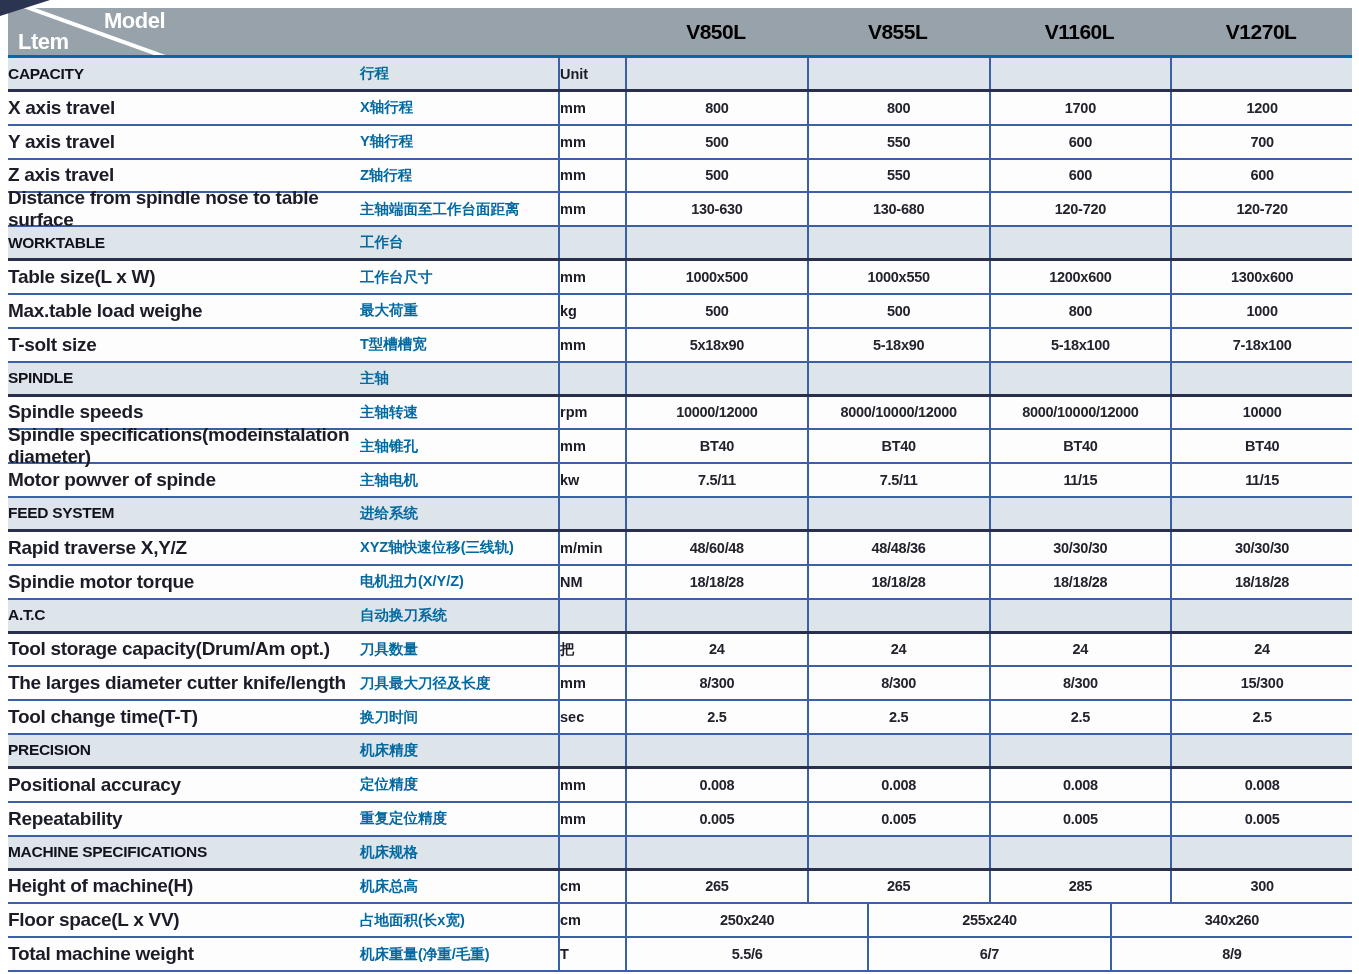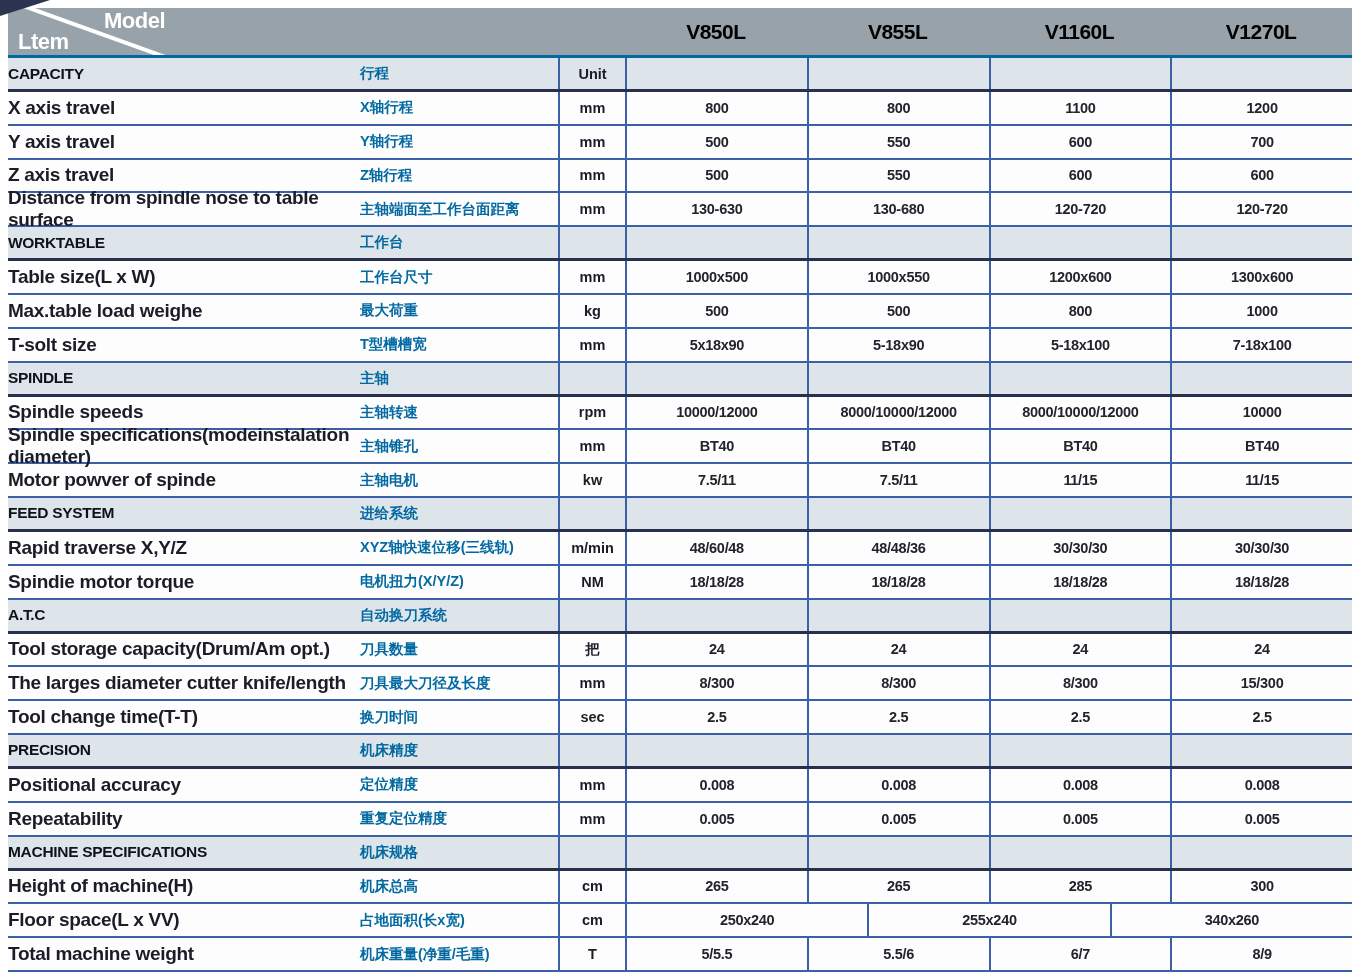--- a/index.html
+++ b/index.html
@@ -21,21 +21,21 @@
   .row{display:flex;align-items:stretch;background:#fdfdfe;border-bottom:2px solid #3c60a8;}
   .row.header{
     height:47px;background:#98a2aa;border-bottom:3px solid #0369a1;
   }
   .row.section{
     height:31px;background:#dde4ea;border-bottom:3px solid #28304e;
   }
   .row.data{height:31.8px;}
   .c-en{width:352px;display:flex;align-items:center;box-sizing:border-box;}
   .c-cn{width:198px;display:flex;align-items:center;box-sizing:border-box;}
-  .c-unit{width:67px;display:flex;align-items:center;justify-content:center;box-sizing:border-box;}
+  .c-unit{width:67px;display:flex;align-items:center;justify-content:flex-start;box-sizing:border-box;}
   .c-val{flex:1;display:flex;align-items:center;justify-content:center;box-sizing:border-box;}
   .row.data .c-unit, .row.section .c-unit{border-left:2px solid #3c60a8;}
   .row.data .c-val, .row.section .c-val{border-left:2px solid #3c60a8;}
   .item-text{
     font-size:19px;font-weight:700;color:#1c1c28;letter-spacing:-0.3px;
   }
   .cn-text{font-size:14.5px;font-weight:700;color:#0369a1;}
   .unit-text{font-size:14.5px;font-weight:700;color:#1c1c28;}
   .val-text{font-size:14.5px;font-weight:700;color:#23232e;letter-spacing:-0.3px;}
   .section .item-text{font-size:15.5px;font-weight:700;color:#111119;}
@@ -101,21 +101,21 @@
         <div class="c-unit">
           <span class="unit-text">mm</span>
         </div>
         <div class="c-val">
           <span class="val-text">800</span>
         </div>
         <div class="c-val">
           <span class="val-text">800</span>
         </div>
         <div class="c-val">
-          <span class="val-text">1100</span>
+          <span class="val-text">1700</span>
         </div>
         <div class="c-val">
           <span class="val-text">1200</span>
         </div>
       </div>
       <div class="row data">
         <div class="c-en">
           <span class="item-text">Y axis travel</span>
         </div>
         <div class="c-cn">
@@ -605,23 +605,20 @@
       </div>
       <div class="row data">
         <div class="c-en">
           <span class="item-text">Total machine weight</span>
         </div>
         <div class="c-cn">
           <span class="cn-text">机床重量(净重/毛重)</span>
         </div>
         <div class="c-unit">
           <span class="unit-text">T</span>
-        </div>
-        <div class="c-val">
-          <span class="val-text">5/5.5</span>
         </div>
         <div class="c-val">
           <span class="val-text">5.5/6</span>
         </div>
         <div class="c-val">
           <span class="val-text">6/7</span>
         </div>
         <div class="c-val">
           <span class="val-text">8/9</span>
         </div>

